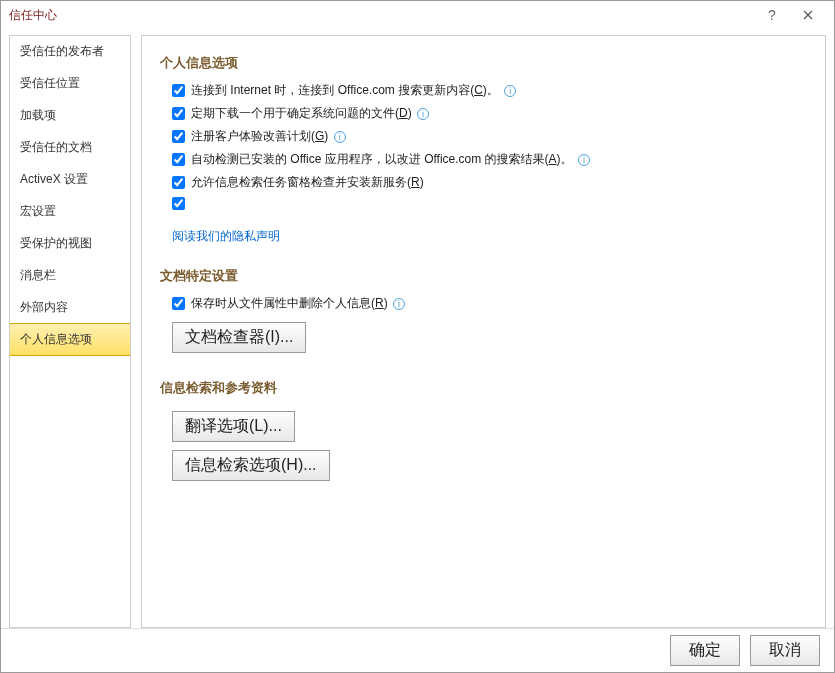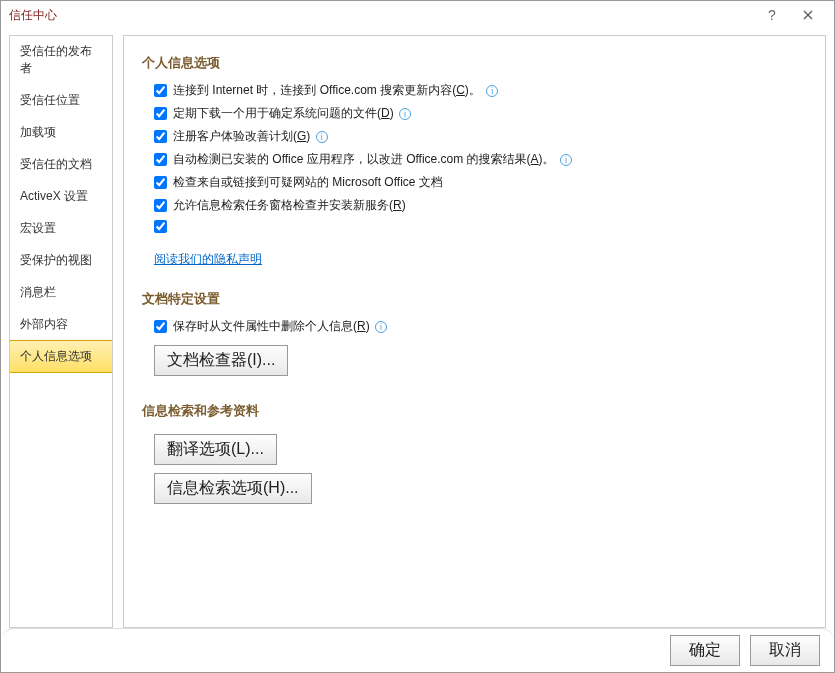--- a/index.html
+++ b/index.html
@@ -34,21 +34,21 @@
   color: #666; font-size: 14px;
 }
 .body {
   flex: 1;
   display: flex;
   padding: 6px 8px 0 8px;
   gap: 10px;
   overflow: hidden;
 }
 .sidebar {
-  width: 104px;
+  width: 122px;
   border: 1px solid #ccc;
   background: #fff;
   overflow-y: auto;
 }
 .sidebar-item {
   padding: 7px 10px;
   color: #333;
   cursor: pointer;
   border-bottom: 1px solid transparent;
 }
@@ -90,21 +90,20 @@
   border: 1px solid #4aa3df;
   border-radius: 50%;
   color: #4aa3df;
   font-size: 9px;
   line-height: 10px;
   text-align: center;
   margin-left: 2px;
 }
 .link {
   color: #0066cc;
-  text-decoration: underline;
   cursor: pointer;
   margin: 12px 0 0 12px;
   display: inline-block;
 }
 .btn {
   display: inline-block;
   padding: 4px 12px;
   border: 1px solid #999;
   background: linear-gradient(#fefefe, #e8e8e8);
   color: #222;
@@ -114,21 +113,20 @@
 }
 .footer {
   height: 44px;
   border-top: 1px solid #ddd;
   display: flex;
   justify-content: flex-end;
   align-items: center;
   padding: 0 14px;
   gap: 10px;
   background: #fff;
-  border-radius: 13px;
 }
 .footer .btn { margin: 0; min-width: 70px; text-align: center; }
 </style>
 </head>
 <body>
 
 <div class="dialog">
   <div class="titlebar">
     <div class="titlebar-title">信任中心</div>
     <div class="titlebar-btn">?</div>
@@ -168,24 +166,20 @@
           <div class="checkrow">
             <input type="checkbox" checked="" style="">
             <label><span>注册客户体验改善计划(</span><span class="underline">G</span><span>)</span> <span class="info-icon">i</span></label>
           </div>
           <div class="checkrow">
             <input type="checkbox" checked="" style="">
             <label><span>自动检测已安装的 Office 应用程序，以改进 Office.com 的搜索结果(</span><span class="underline">A</span><span>)。</span> <span class="info-icon">i</span></label>
           </div>
           <div class="checkrow">
             <input type="checkbox" checked="" style="">
-            <label><span>检查来自或链接到可疑网站的 Microsoft Office 文档</span></label>
-          </div>
-          <div class="checkrow">
-            <input type="checkbox" checked="" style="">
             <label><span>允许信息检索任务窗格检查并安装新服务(</span><span class="underline">R</span><span>)</span></label>
           </div>
           <div class="checkrow">
             <input type="checkbox" checked="" style="">
           </div>
         </div>
       <a class="link">阅读我们的隐私声明</a>
 
       <div class="section-title mt">文档特定设置</div>
       <div class="checkrow">

